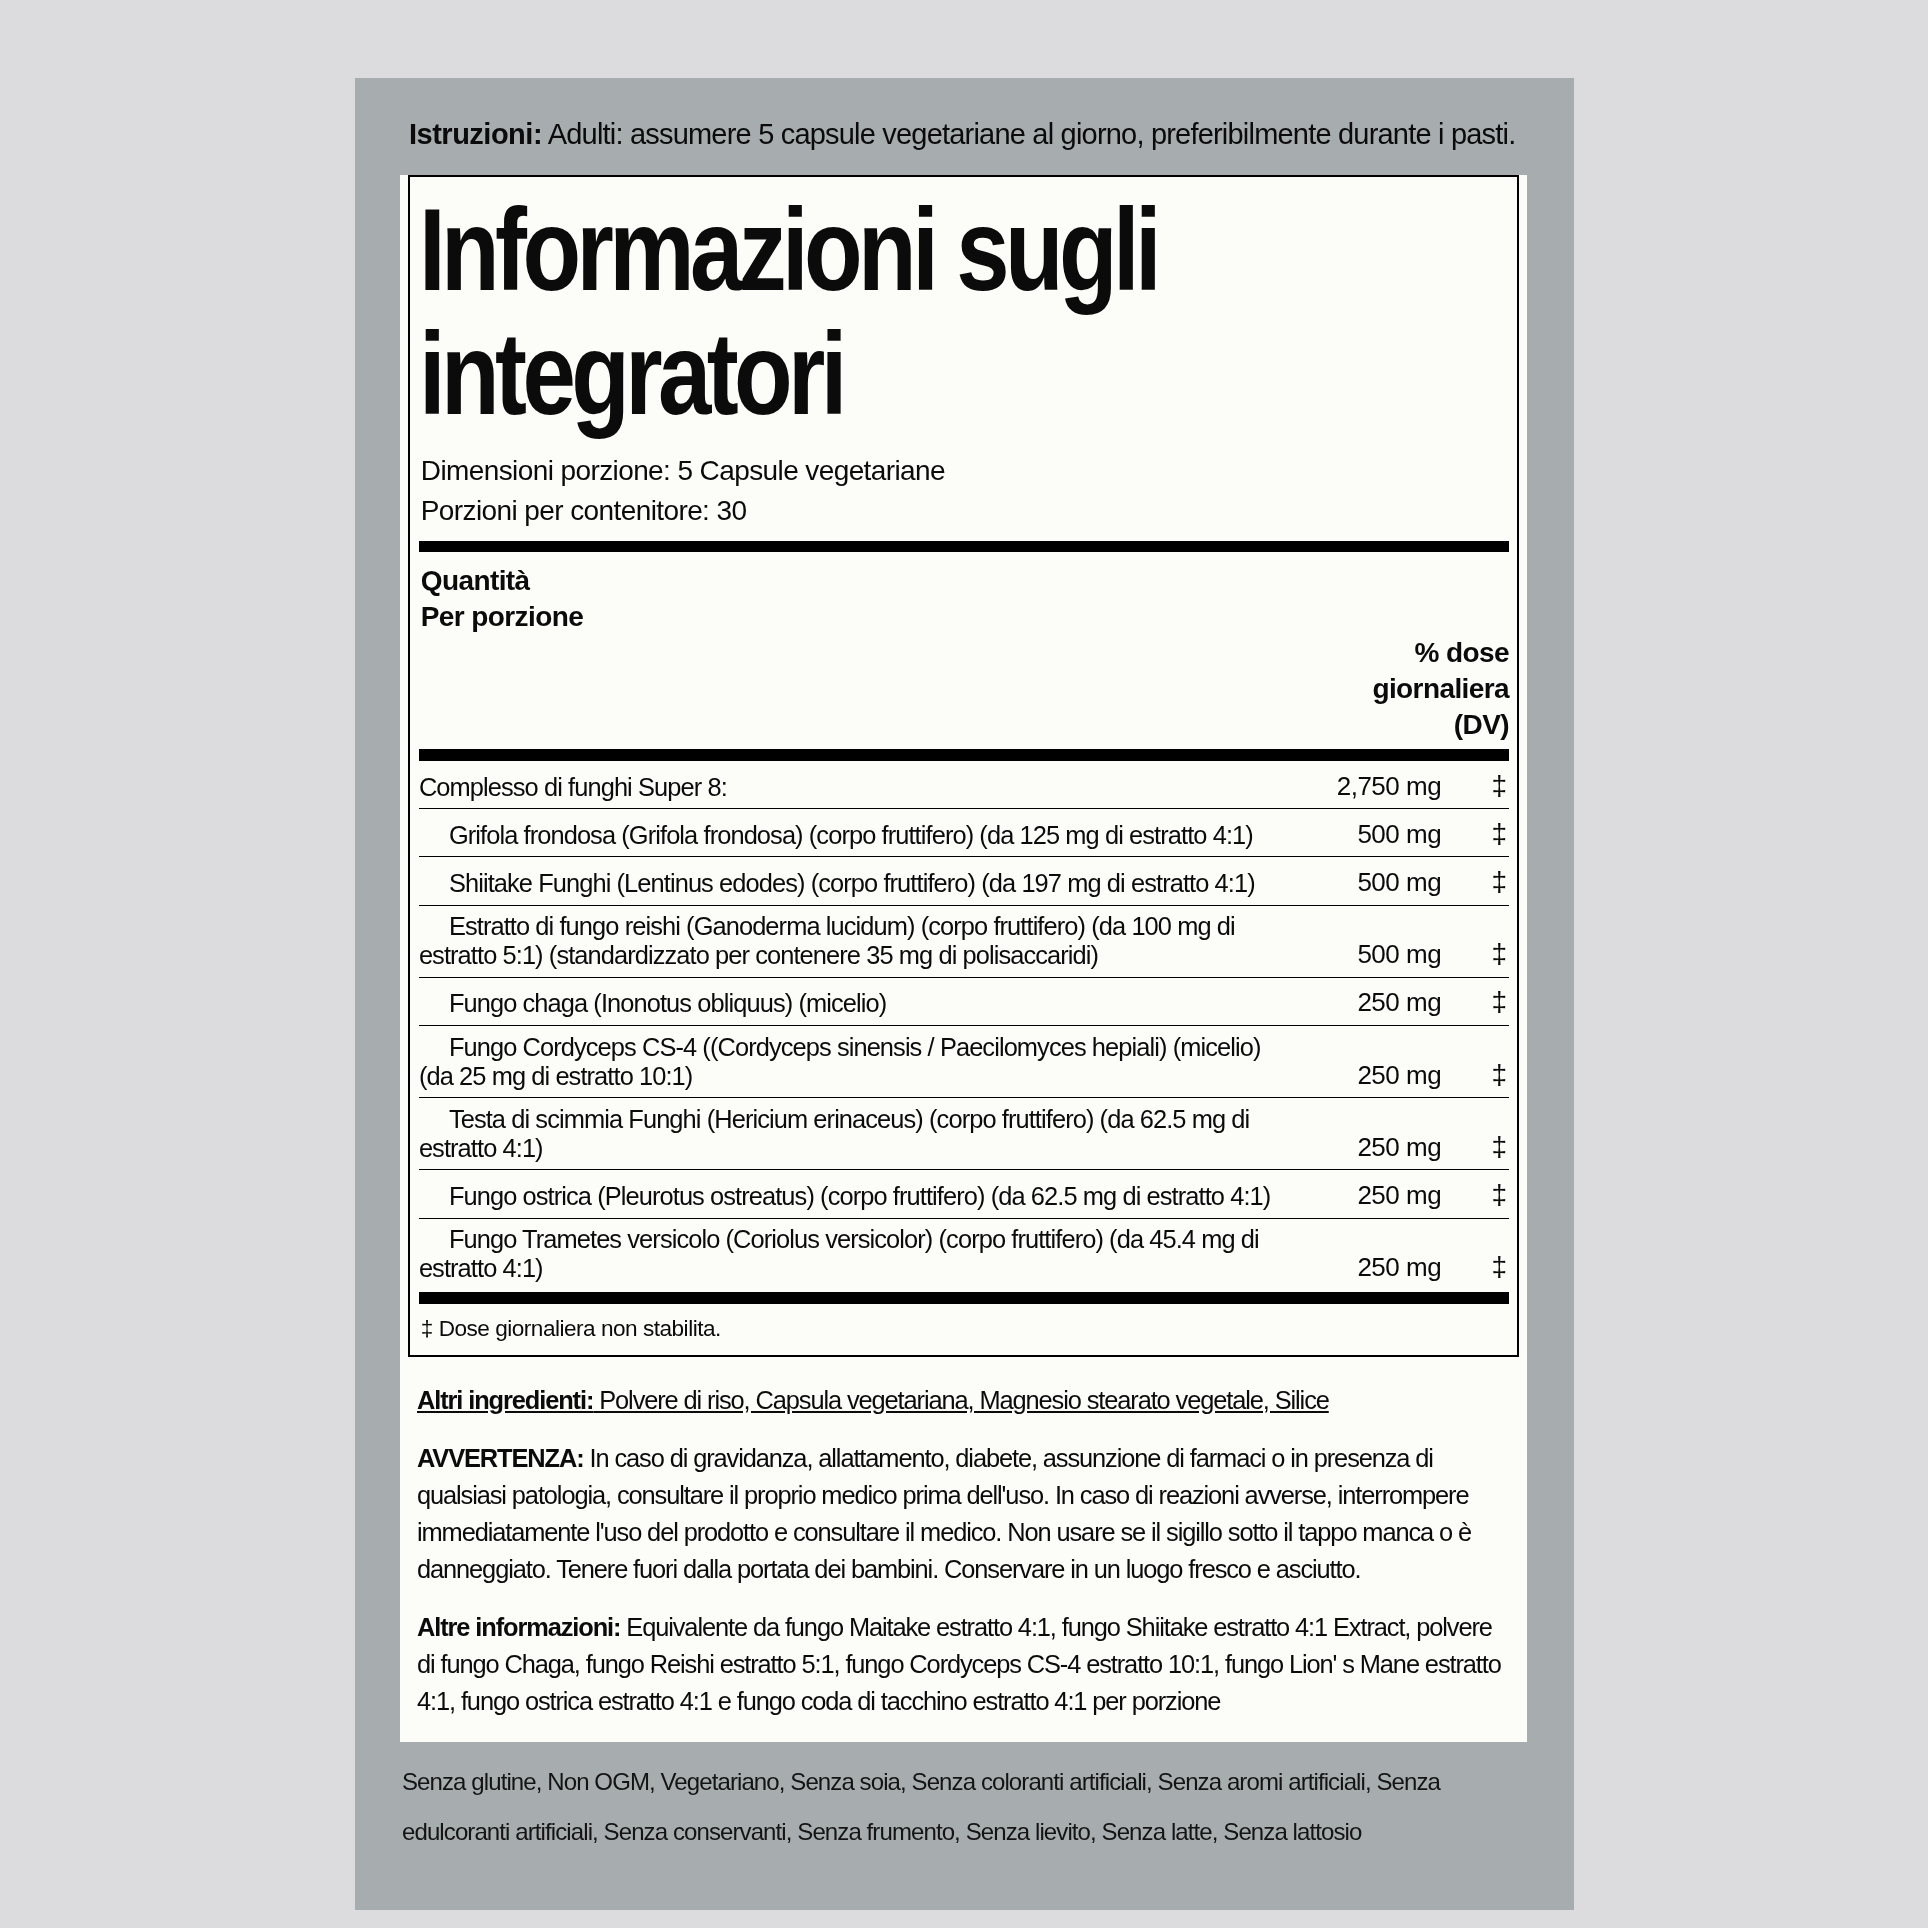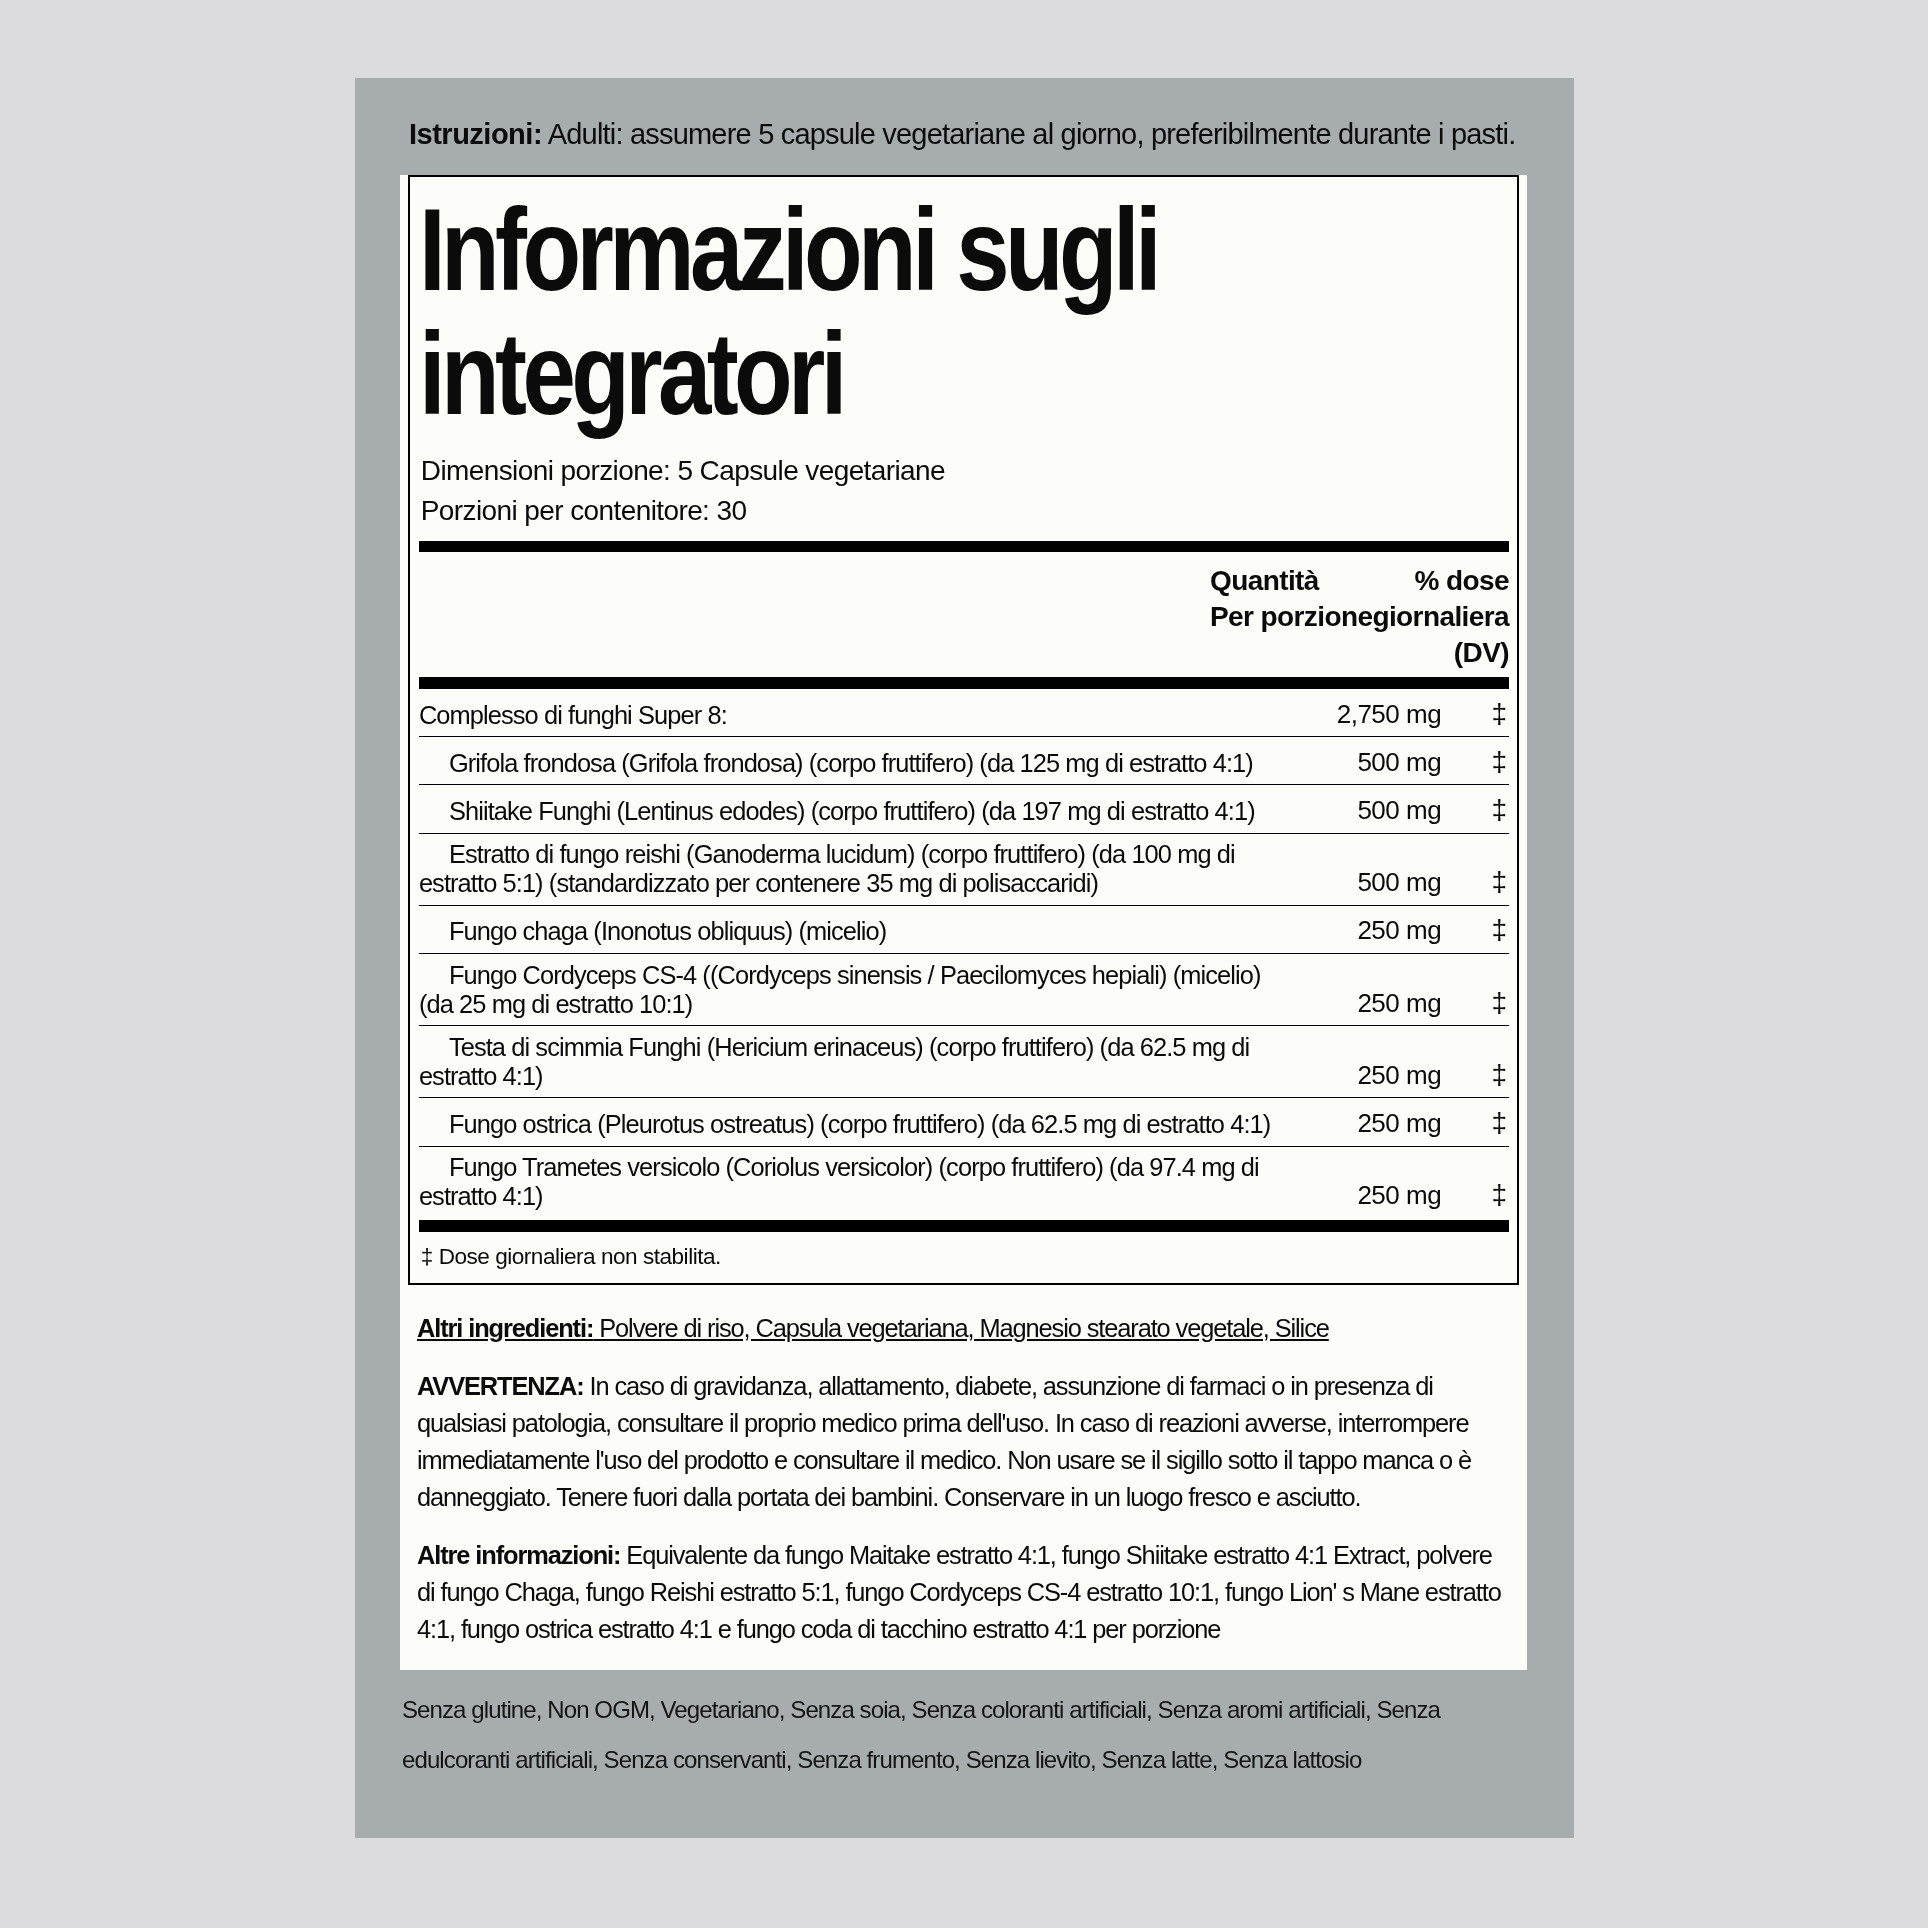--- a/index.html
+++ b/index.html
@@ -40,21 +40,21 @@
   .serving-block{
     margin:15px 0 0 11.3px;
     font-size:28px;line-height:40px;letter-spacing:-0.6px;
   }
   .bar{height:11.3px;background:#000;margin:9.4px 7.5px 0 9.4px;}
   .bar.b2{height:12.2px;margin-top:5.6px;}
   .bar.b3{height:12.2px;margin-top:1.9px;}
   .thead{
     display:flex;justify-content:flex-end;
     margin:11.3px 7.5px 0 11.3px;
-    font-weight:bold;font-size:28px;line-height:36px;letter-spacing:-0.6px;
+    font-weight:bold;font-size:28px;line-height:36px;letter-spacing:-0.6px;flex-direction:column;
   }
   .thead .right{text-align:right;}
   .rows{margin:0 7.5px 0 9.4px;}
   .row{
     display:flex;align-items:flex-end;
     padding:6.6px 0;min-height:34px;
     border-top:1.9px solid #000;
   }
   .row:first-child{border-top:none;}
   .row .name{
@@ -161,21 +161,21 @@
     <div class="dv">‡</div>
   </div>
 
   <div class="row indent">
     <div class="name">Fungo ostrica (Pleurotus ostreatus) (corpo fruttifero) (da 62.5 mg di estratto 4:1)</div>
     <div class="amt">250 mg</div>
     <div class="dv">‡</div>
   </div>
 
   <div class="row indent">
-    <div class="name">Fungo Trametes versicolo (Coriolus versicolor) (corpo fruttifero) (da 97.4 mg di estratto 4:1)</div>
+    <div class="name">Fungo Trametes versicolo (Coriolus versicolor) (corpo fruttifero) (da 45.4 mg di estratto 4:1)</div>
     <div class="amt">250 mg</div>
     <div class="dv">‡</div>
   </div>
 </div>
 
       <div class="bar b3"></div>
 
       <div class="footnote">‡ Dose giornaliera non stabilita.</div>
     </div>
 

